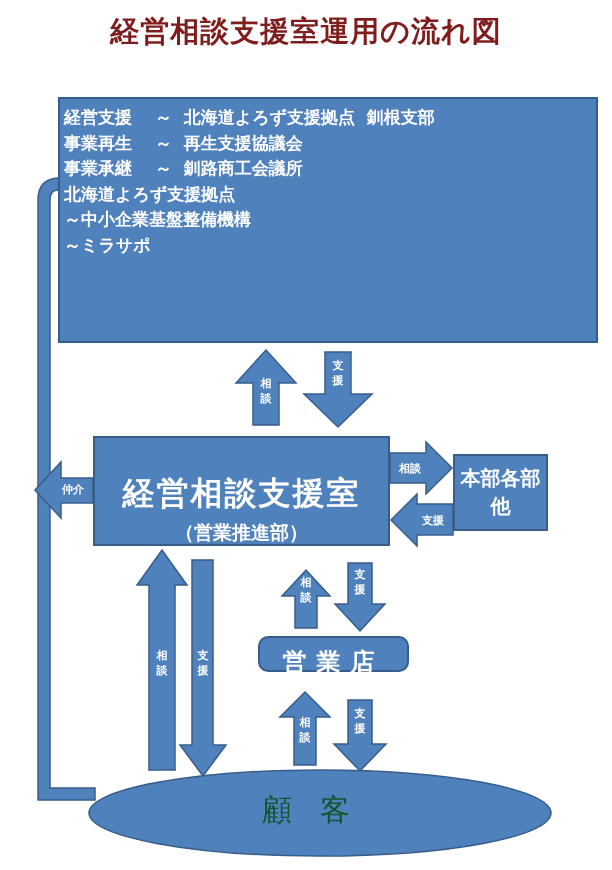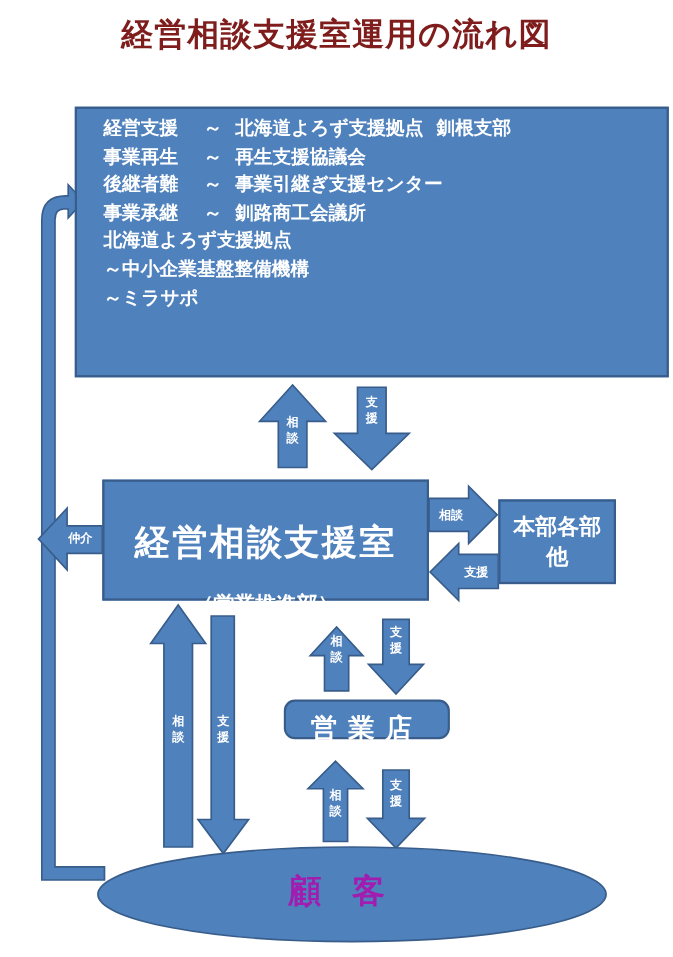--- a/index.html
+++ b/index.html
@@ -2,35 +2,35 @@
 <html><head>
 <meta charset="utf-8">
 <style>
   html, body { margin: 0; padding: 0; background: #ffffff; }
   body { width: 612px; height: 870px; position: relative; overflow: hidden;
          font-family: "DejaVu Sans", "Liberation Sans", sans-serif; }
   .title { position: absolute; left: 0; top: 12px; width: 612px; text-align: center;
            font-size: 29px; font-weight: bold; color: #7f1d1d; letter-spacing: 1px; }
   .box { position: absolute; background: #4f81bd; border: 2px solid #385d8a;
          box-sizing: border-box; color: #fff; }
-  .agency-box { left: 68px; top: 97px; width: 540px; height: 246px; padding: 6px 0 0 24px; }
+  .agency-box { left: 58px; top: 97px; width: 540px; height: 246px; padding: 6px 0 0 4px; }
   .agency-line { font-size: 17px; font-weight: bold; line-height: 25.6px; white-space: pre; }
   .main-box { left: 93px; top: 436px; width: 297px; height: 110px; text-align: center; }
   .main-title { font-size: 32px; font-weight: bold; margin-top: 34px; letter-spacing: 2px; text-align: center; }
-  .main-sub { font-size: 19px; font-weight: bold; margin-top: 20px; }
-  .hq-box { left: 453px; top: 454px; width: 107px; height: 77px; text-align: center;
+  .main-sub { font-size: 19px; font-weight: bold; margin-top: 4px; }
+  .hq-box { left: 453px; top: 454px; width: 95px; height: 77px; text-align: center;
             font-size: 20px; font-weight: bold; line-height: 28px; padding-top: 8px; }
   .branch-box { left: 258px; top: 636px; width: 151px; height: 36px; border-radius: 10px;
                 text-align: center; font-size: 24px; font-weight: bold; line-height: 48px;
                 letter-spacing: 10px; }
   svg.shapes { position: absolute; left: 0; top: 0; }
   .lbl { position: absolute; color: #fff; font-weight: bold; font-size: 11px; text-align: center; line-height: 15px; }
   .vlbl { width: 14px; }
   .customer-label { position: absolute; left: 180px; top: 790px; width: 280px; text-align: center;
-                    color: #a21caf; font-size: 30px; font-weight: bold; letter-spacing: 28px; }
+                    color: #14532d; font-size: 30px; font-weight: normal; letter-spacing: 28px; }
 </style>
 </head>
 <body>
 
 <div class="title">経営相談支援室運用の流れ図</div>
 
 <svg class="shapes" width="612" height="870">
   <g fill="#4f81bd" stroke="#385d8a" stroke-width="1.5">
 
     <path d="M 95 800 L 38 800 L 38 200 Q 38 178 60 178 L 62 178 L 62 168 L 76 183 L 62 198 L 62 190 L 58 190 Q 50 190 50 200 L 50 788 L 95 788 Z"></path>
@@ -57,21 +57,20 @@
 
     <path d="M 348 700 L 372 700 L 372 744 L 386 744 L 360 771 L 334 744 L 348 744 Z"></path>
 
     <ellipse cx="320" cy="813" rx="231" ry="43"></ellipse>
   </g>
 </svg>
 
 <div class="box agency-box">
   <div class="agency-line">経営支援　 ～  北海道よろず支援拠点  釧根支部</div>
   <div class="agency-line">事業再生　 ～  再生支援協議会</div>
-  <div class="agency-line">後継者難　 ～  事業引継ぎ支援センター</div>
   <div class="agency-line">事業承継　 ～  釧路商工会議所</div>
   <div class="agency-line">北海道よろず支援拠点</div>
   <div class="agency-line">～中小企業基盤整備機構</div>
   <div class="agency-line">～ミラサポ</div>
 </div>
 
 <div class="box main-box">
   <div class="main-title">経営相談支援室</div>
   <div class="main-sub">（営業推進部）</div>
 </div>

